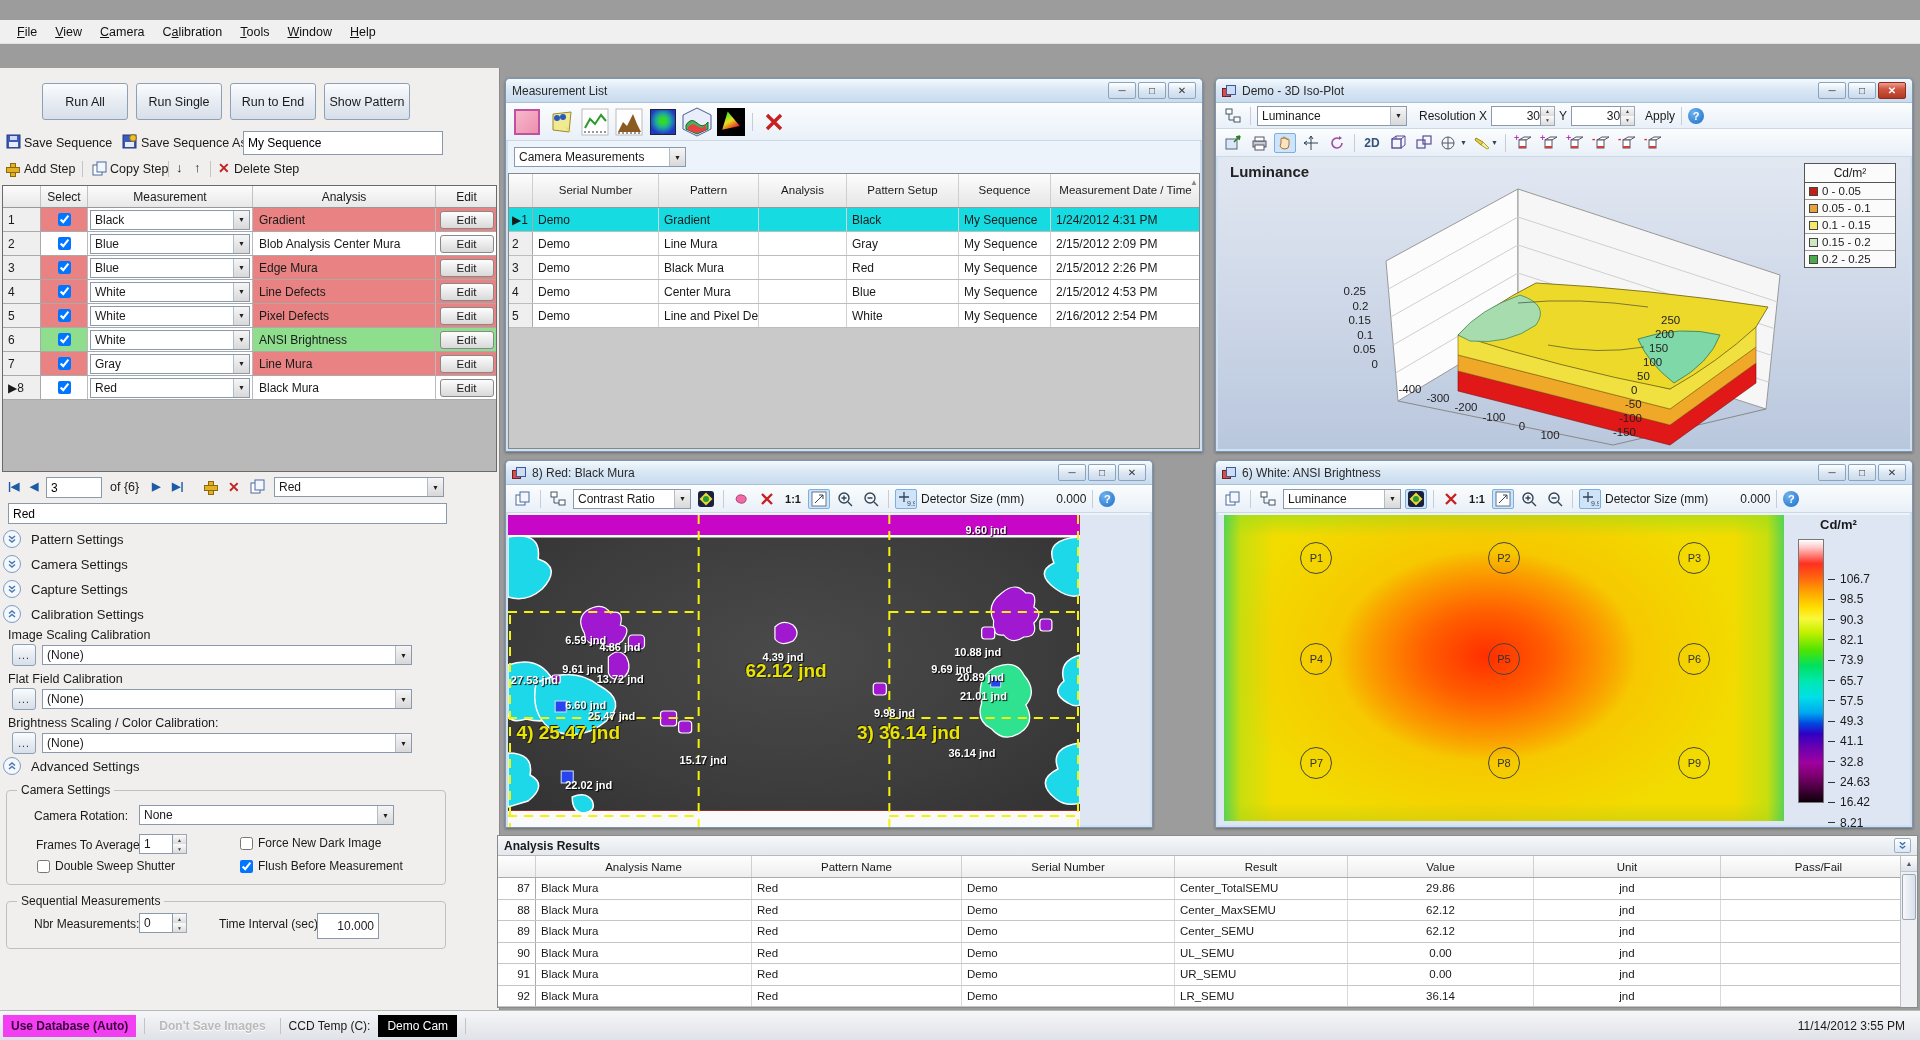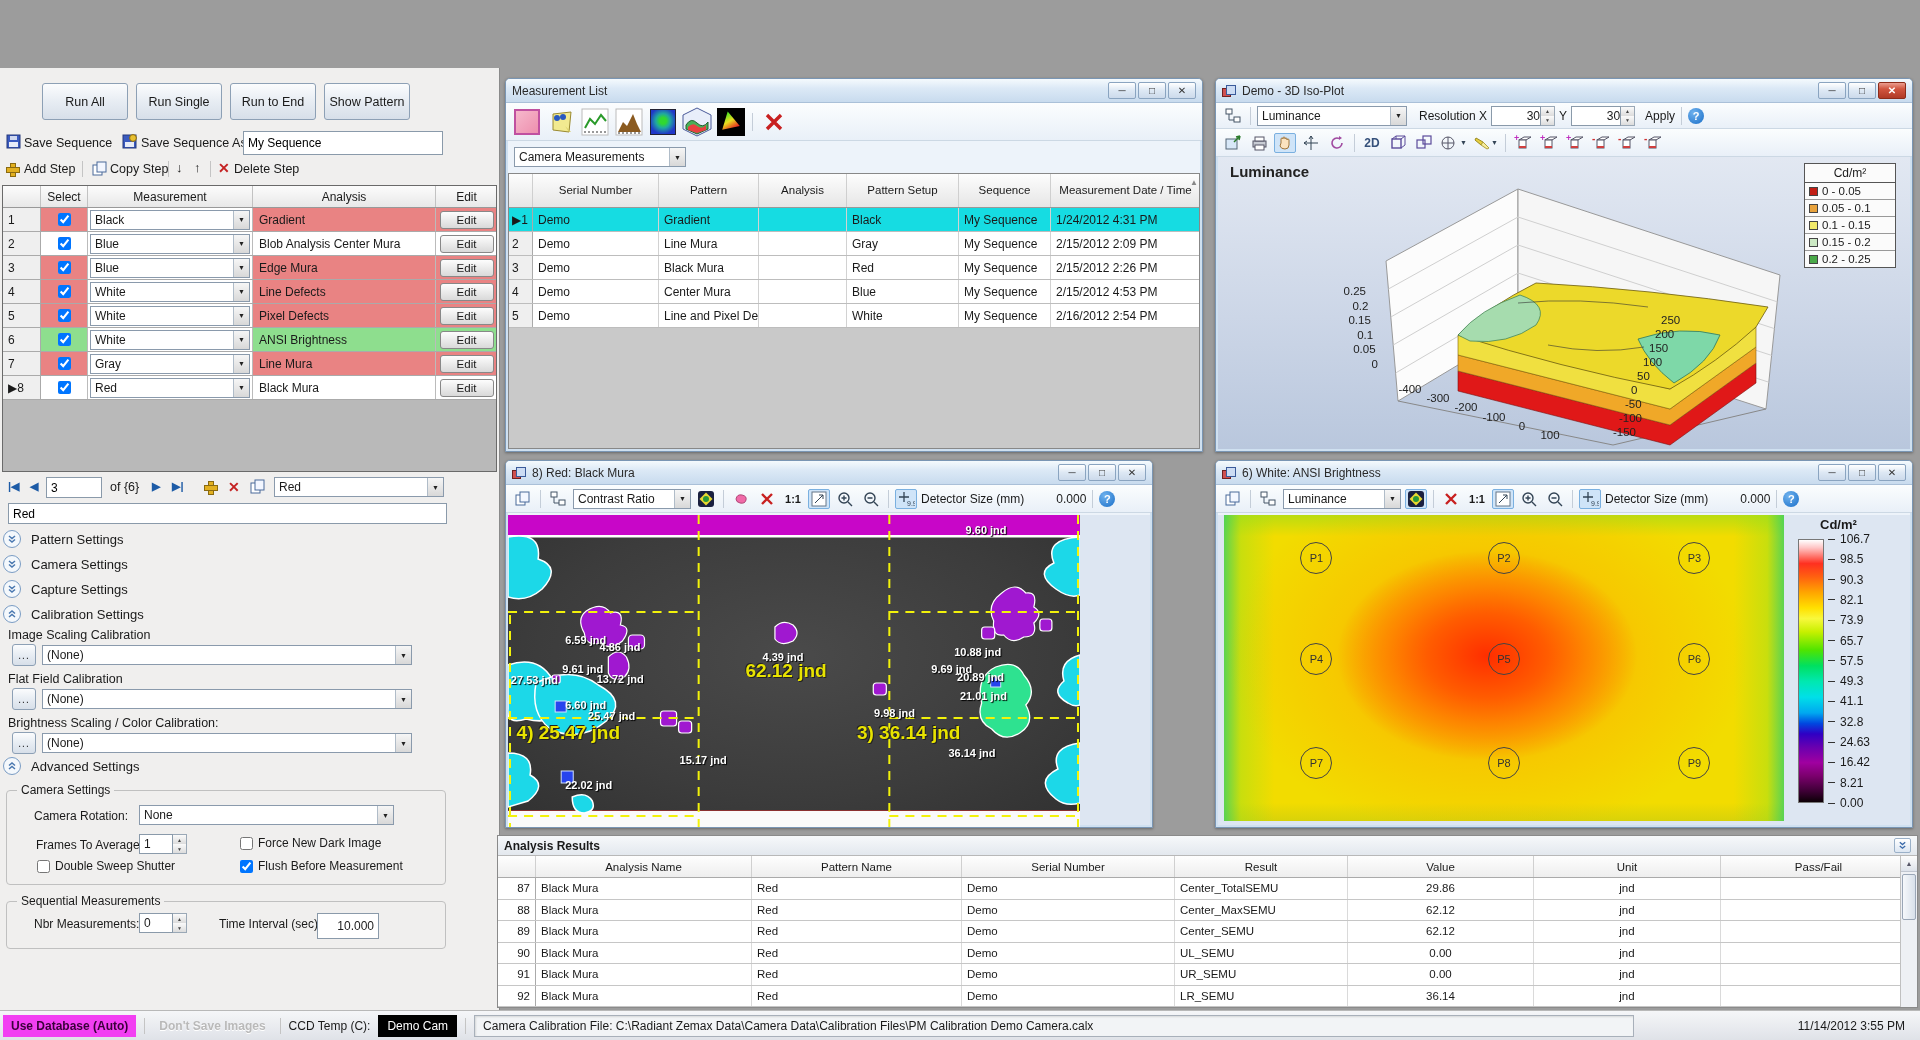--- a/index.html
+++ b/index.html
@@ -112,21 +112,21 @@
       radial-gradient(ellipse 150px 105px at 47% 46%, #ff2e00 0%, #ff5c00 40%, rgba(255,120,0,.8) 65%, rgba(255,160,0,0) 100%),
       radial-gradient(ellipse 260px 185px at 47% 46%, rgba(255,110,0,.6) 0%, rgba(255,160,0,.3) 60%, rgba(255,200,0,0) 100%),
       linear-gradient(90deg, rgba(55,210,100,.8) 0%, rgba(150,225,30,.45) 3%, rgba(240,230,0,0) 9%),
       linear-gradient(270deg, rgba(55,210,100,.8) 0%, rgba(150,225,30,.45) 3%, rgba(240,230,0,0) 9%),
       linear-gradient(180deg, rgba(140,220,30,.55) 0%, rgba(240,230,0,0) 7%),
       linear-gradient(0deg, rgba(190,200,20,.5) 0%, rgba(240,230,0,0) 6%), #f2dc00; padding-left: 48px; }
   #ansi-scale { position:absolute; left:572px; top:0; width:120px; height:306px; }
   #ansi-scale .sc-title { position:absolute; left:30px; top:2px; font-weight:bold; font-size:13px; }
   #sc-bar { position:absolute; left:8px; top:24px; width:26px; height:264px; border:1px solid #777;
     background:linear-gradient(#ffffff 0%,#ffc4c4 3%,#ff3020 9%,#ff6010 14%,#ffa500 20%,#ffe000 26%,#f8f83c 30%,#c8f000 35%,#50e400 42%,#00e060 48%,#00e8b0 54%,#00dfe8 60%,#00a8f0 66%,#0048e0 70%,#2f00c4 74%,#6800b0 79%,#a000a0 85%,#7c006e 90%,#3c0034 96%,#0c0006 100%); }
-  .sc-tick { position:absolute; left:38px; display:flex; align-items:center; font-size:12px; }
+  .sc-tick { position:absolute; left:38px; display:flex; align-items:center; font-size:12px;margin-top:40px; }
   .sc-tick::before { content:""; width:7px; height:1px; background:#333; margin-right:5px; }
 
   
   #analysis-results { position:absolute; left:497px; top:835px; width:1421px; height:173px; background:#fff; border:1px solid #8a8a8a; }
   #ar-header { height:20px; background:linear-gradient(#f6f8fa,#e3e8ee); border-bottom:1px solid #b8b8b8; display:flex; align-items:center; padding:0 6px; }
   #ar-header .t { font-weight:bold; font-size:12px; }
   #ar-header .chev { margin-left:auto; width:17px; height:15px; border:1px solid #9ab0c8; border-radius:2px; background:linear-gradient(#fff,#dce6f2); display:flex; align-items:center; justify-content:center; }
   .ar-head, .ar-row { display:grid; grid-template-columns:38px 216px 210px 213px 173px 186px 187px 1fr; }
   .ar-head { height:22px; border-bottom:1px solid #aaa; background:linear-gradient(#fefefe,#eee); }
   .ar-head > div { display:flex; align-items:center; justify-content:center; font-size:11.5px; border-right:1px solid #d0d0d0; }
@@ -147,20 +147,29 @@
   #sb-time { margin-left:auto; padding-right:12px; font-size:12px; }
 
   .ml-tb-ic { width:30px; height:30px; display:flex; align-items:center; justify-content:center; }
 </style>
 </head>
 <body>
 
 <div id="app">
 
 
+  <div id="menubar">
+      <div class="menu-item"><u>F</u>ile</div>
+      <div class="menu-item"><u>V</u>iew</div>
+      <div class="menu-item"><u>C</u>amera</div>
+      <div class="menu-item">C<u>a</u>libration</div>
+      <div class="menu-item"><u>T</u>ools</div>
+      <div class="menu-item"><u>W</u>indow</div>
+      <div class="menu-item"><u>H</u>elp</div>
+    </div>
 
 
   <div id="left-panel">
     <div class="btn abs" style="left:42px;top:15px;width:86px;height:37px">Run All</div>
     <div class="btn abs" style="left:136px;top:15px;width:86px;height:37px">Run Single</div>
     <div class="btn abs" style="left:230px;top:15px;width:86px;height:37px">Run to End</div>
     <div class="btn abs" style="left:324px;top:15px;width:86px;height:37px">Show Pattern</div>
 
     <svg class="abs" style="left:6px;top:66px" width="15" height="15">
         <rect x="1" y="1" width="13" height="13" fill="#3a5ac0" stroke="#24387a"></rect>
@@ -1171,17 +1180,16 @@
   </div>
 
   <div id="statusbar">
     <span id="chip-db">Use Database (Auto)</span>
     <span class="vsep"></span>
     <span id="chip-nosave">Don't Save Images</span>
     <span class="vsep"></span>
     <span>CCD Temp (C):</span>
     <span id="chip-cam">Demo Cam</span>
     <span class="vsep"></span>
-    <span id="sb-file">Camera Calibration File: C:\Radiant Zemax Data\Camera Data\Calibration Files\PM Calibration Demo Camera.calx</span>
     <span id="sb-time">11/14/2012 3:55 PM</span>
   </div>
 
 </div>
 
 </body></html>

